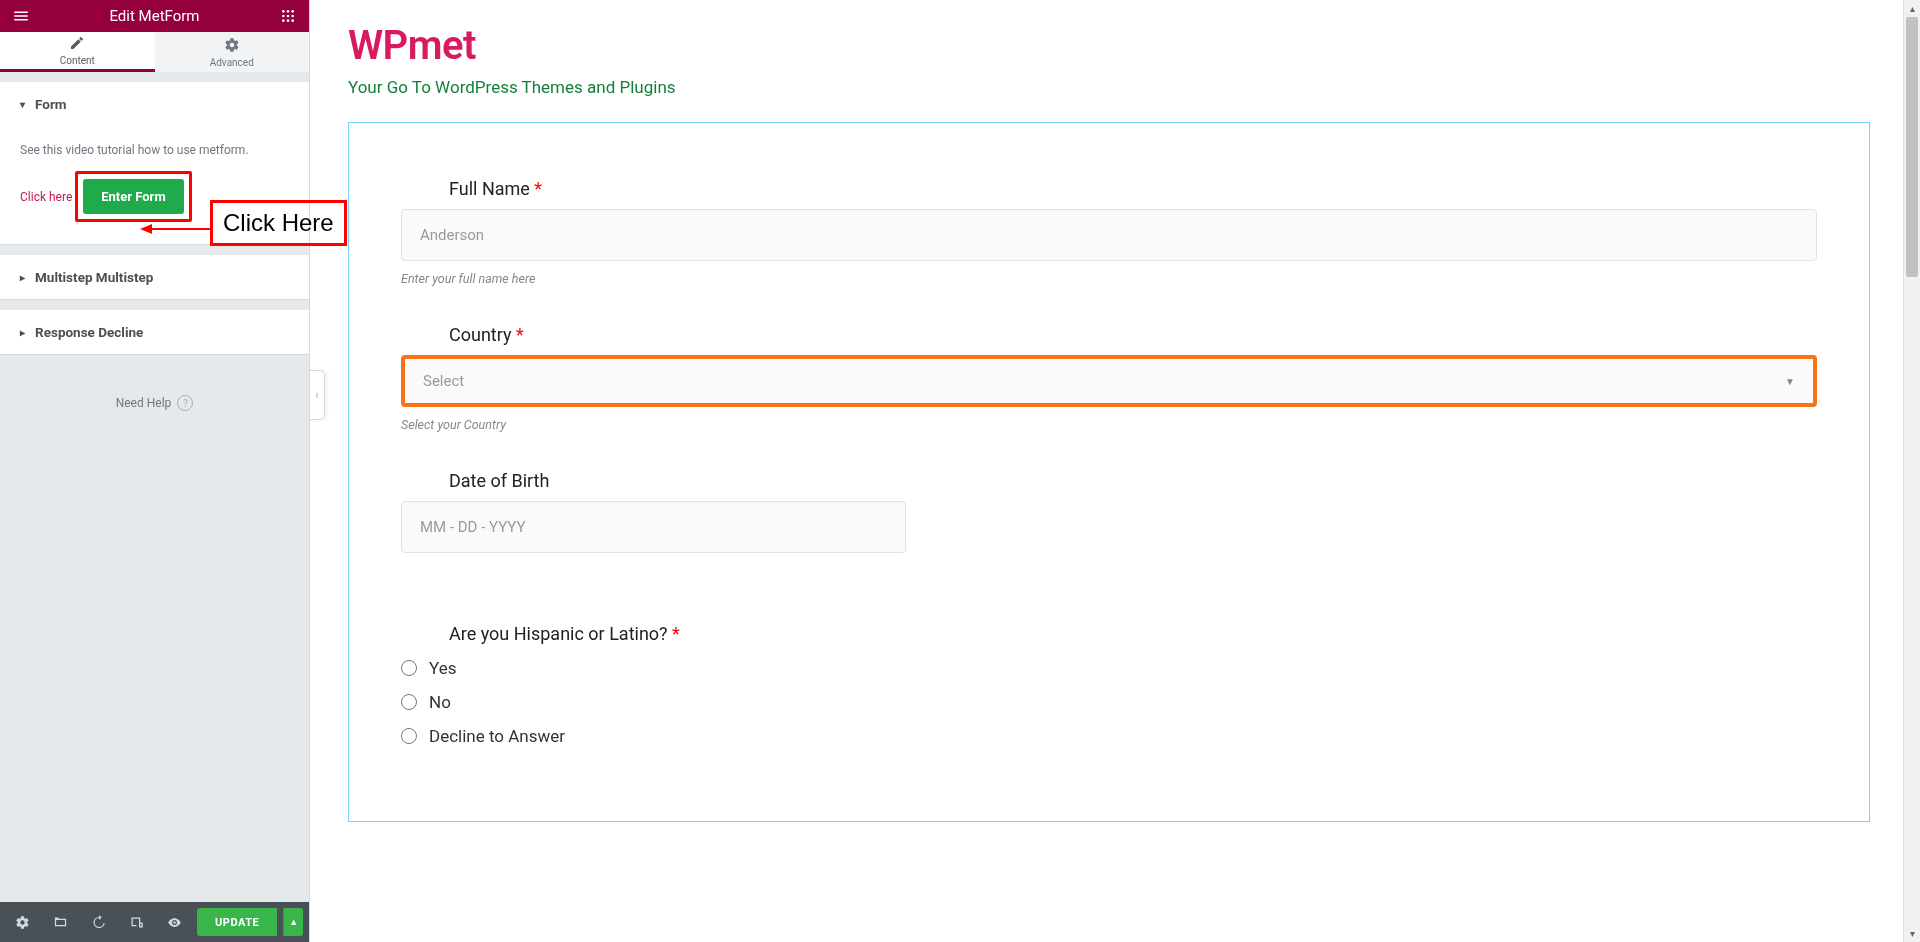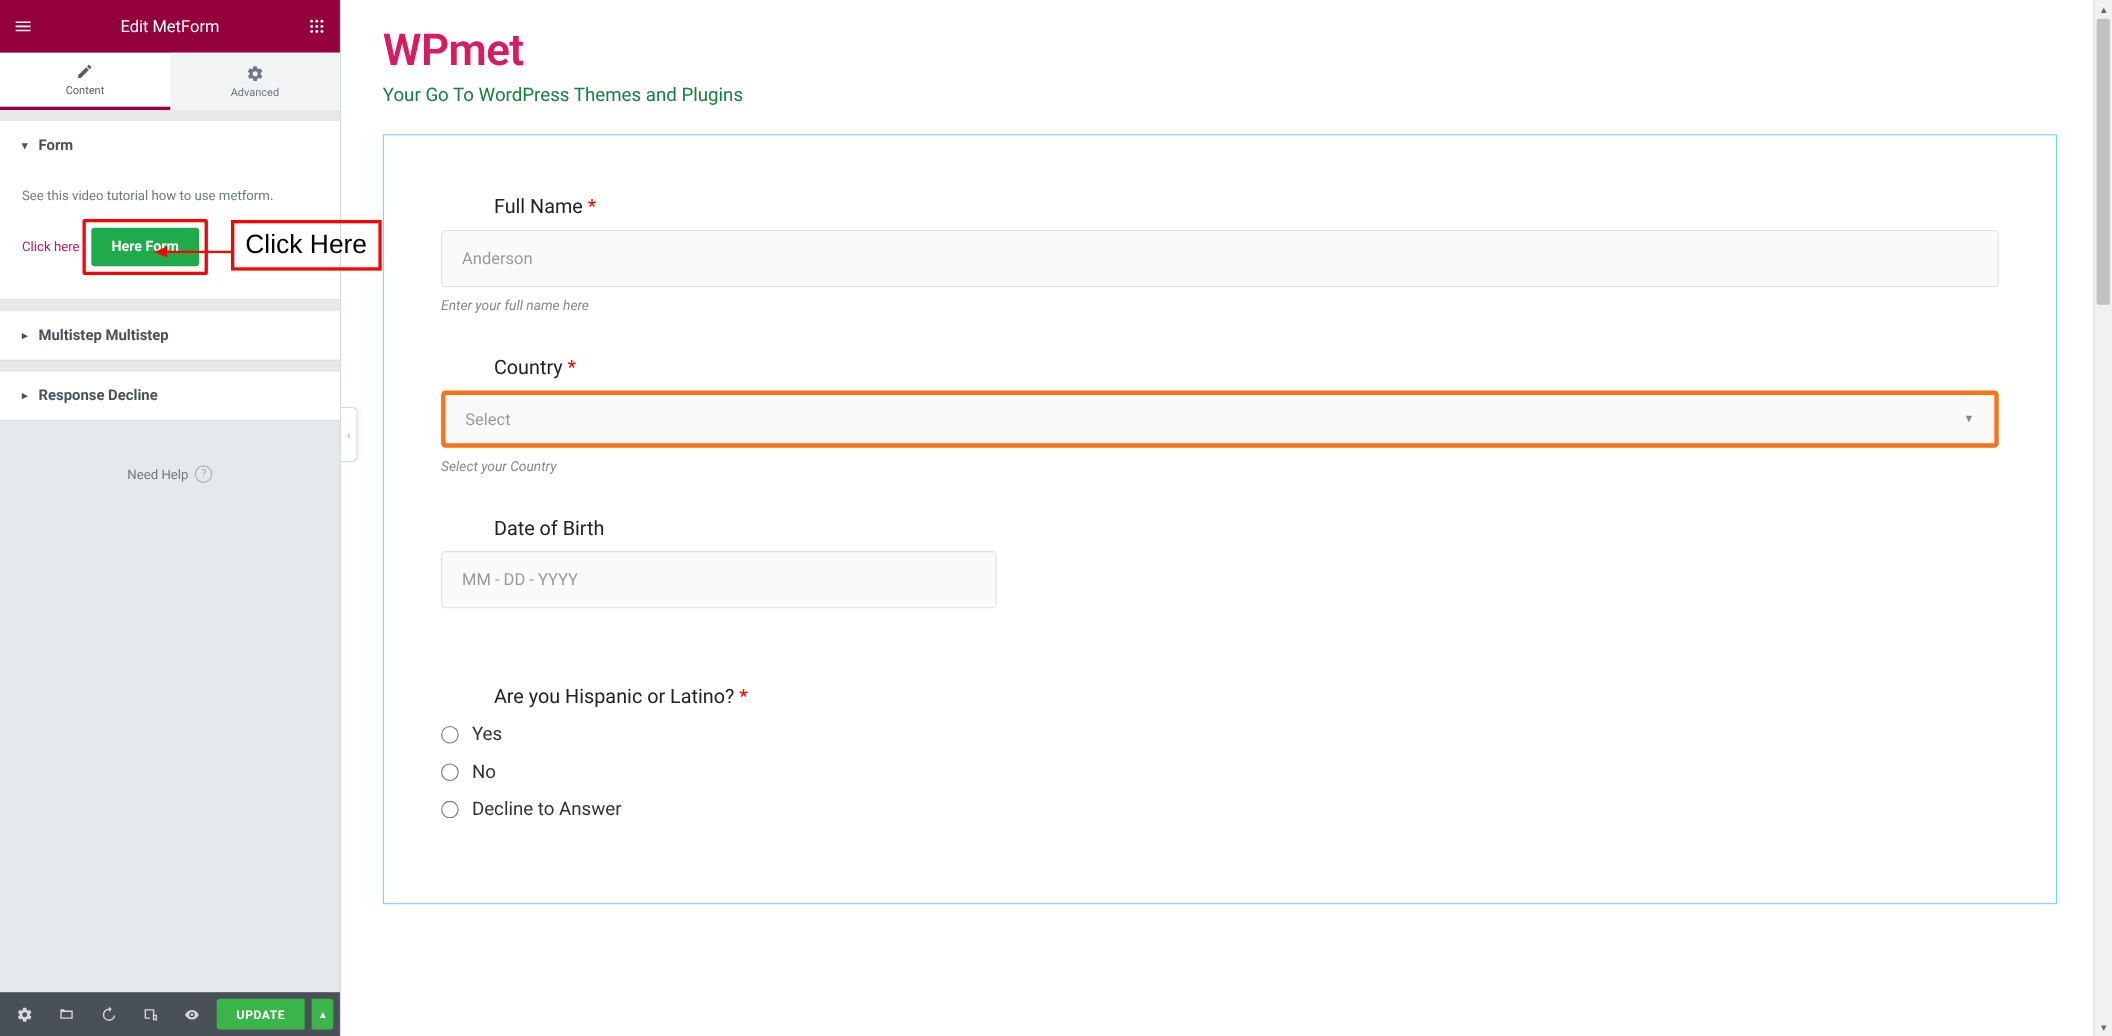--- a/index.html
+++ b/index.html
@@ -8,27 +8,27 @@
 
 
 .right-scrollbar { position: absolute; right: 0; top: 0; width: 17px; height: 100%; background: #f1f1f1; border-left: 1px solid #e0e0e0; }
 .right-scrollbar .up, .right-scrollbar .down { width: 17px; height: 17px; background: #f1f1f1; display: flex; align-items: center; justify-content: center; font-size: 10px; color: #666; position: absolute; }
 .right-scrollbar .up { top: 0; }
 .right-scrollbar .down { bottom: 0; }
 .right-scrollbar .thumb { position: absolute; left: 2px; right: 2px; top: 17px; height: 260px; background: #c1c1c1; border-radius: 2px; }
 
 
 .panel { width: 310px; background: #e6e9ec; display: flex; flex-direction: column; flex-shrink: 0; border-right: 1px solid #d5d8dc; }
-.panel-header { height: 48px; background: #93003c; color: #fff; display: flex; align-items: center; justify-content: space-between; padding: 0 10px; font-size: 14px; font-weight: 400; }
+.panel-header { height: 32px; background: #93003c; color: #fff; display: flex; align-items: center; justify-content: space-between; padding: 0 10px; font-size: 14px; font-weight: 400; }
 .panel-header .hamburger, .panel-header .dots { width: 22px; height: 22px; display: flex; align-items: center; justify-content: center; cursor: pointer; }
 .panel-header .hamburger svg, .panel-header .dots svg { fill: #fff; }
 .panel-title { flex: 1; text-align: center; font-size: 15px; }
 
 .tabs { display: flex; background: #fff; }
-.tab { flex: 1; height: 52px; display: flex; flex-direction: column; align-items: center; justify-content: center; font-size: 10px; color: #6d7882; cursor: pointer; gap: 4px; }
+.tab { flex: 1; height: 40px; display: flex; flex-direction: column; align-items: center; justify-content: center; font-size: 10px; color: #6d7882; cursor: pointer; gap: 4px; }
 .tab svg { fill: #6d7882; width: 16px; height: 16px; }
 .tab.active { color: #556068; border-bottom: 3px solid #93003c; }
 .tab.active svg { fill: #556068; }
 .tab.inactive { background: #f1f3f5; }
 
 .panel-body { flex: 1; display: flex; flex-direction: column; }
 .section { background: #fff; border-bottom: 1px solid #d5d8dc; }
 .section-head { height: 44px; display: flex; align-items: center; padding: 0 20px; font-size: 13.5px; font-weight: 700; color: #495157; cursor: pointer; gap: 10px; }
 .section-head .caret { font-size: 10px; }
 .section-gap { height: 10px; background: #e6e9ec; }
@@ -126,21 +126,21 @@
       <div class="section-gap"></div>
       <div class="section open-section">
         <div class="section-head">
           <span class="caret"></span>
           <span>Form</span>
         </div>
         <div class="section-content">
           <div>See this video tutorial how to use metform.</div>
           <span class="link">Click here</span>
           <div class="edit-form-wrap">
-            <button class="edit-form-btn">Here Form</button>
+            <button class="edit-form-btn">Enter Form</button>
           </div>
         </div>
       </div>
       <div class="section-gap"></div>
       <div class="section closed-section">
         <div class="section-head">
           <span class="caret"></span>
           <span>Multistep Multistep</span>
         </div>
       </div>

